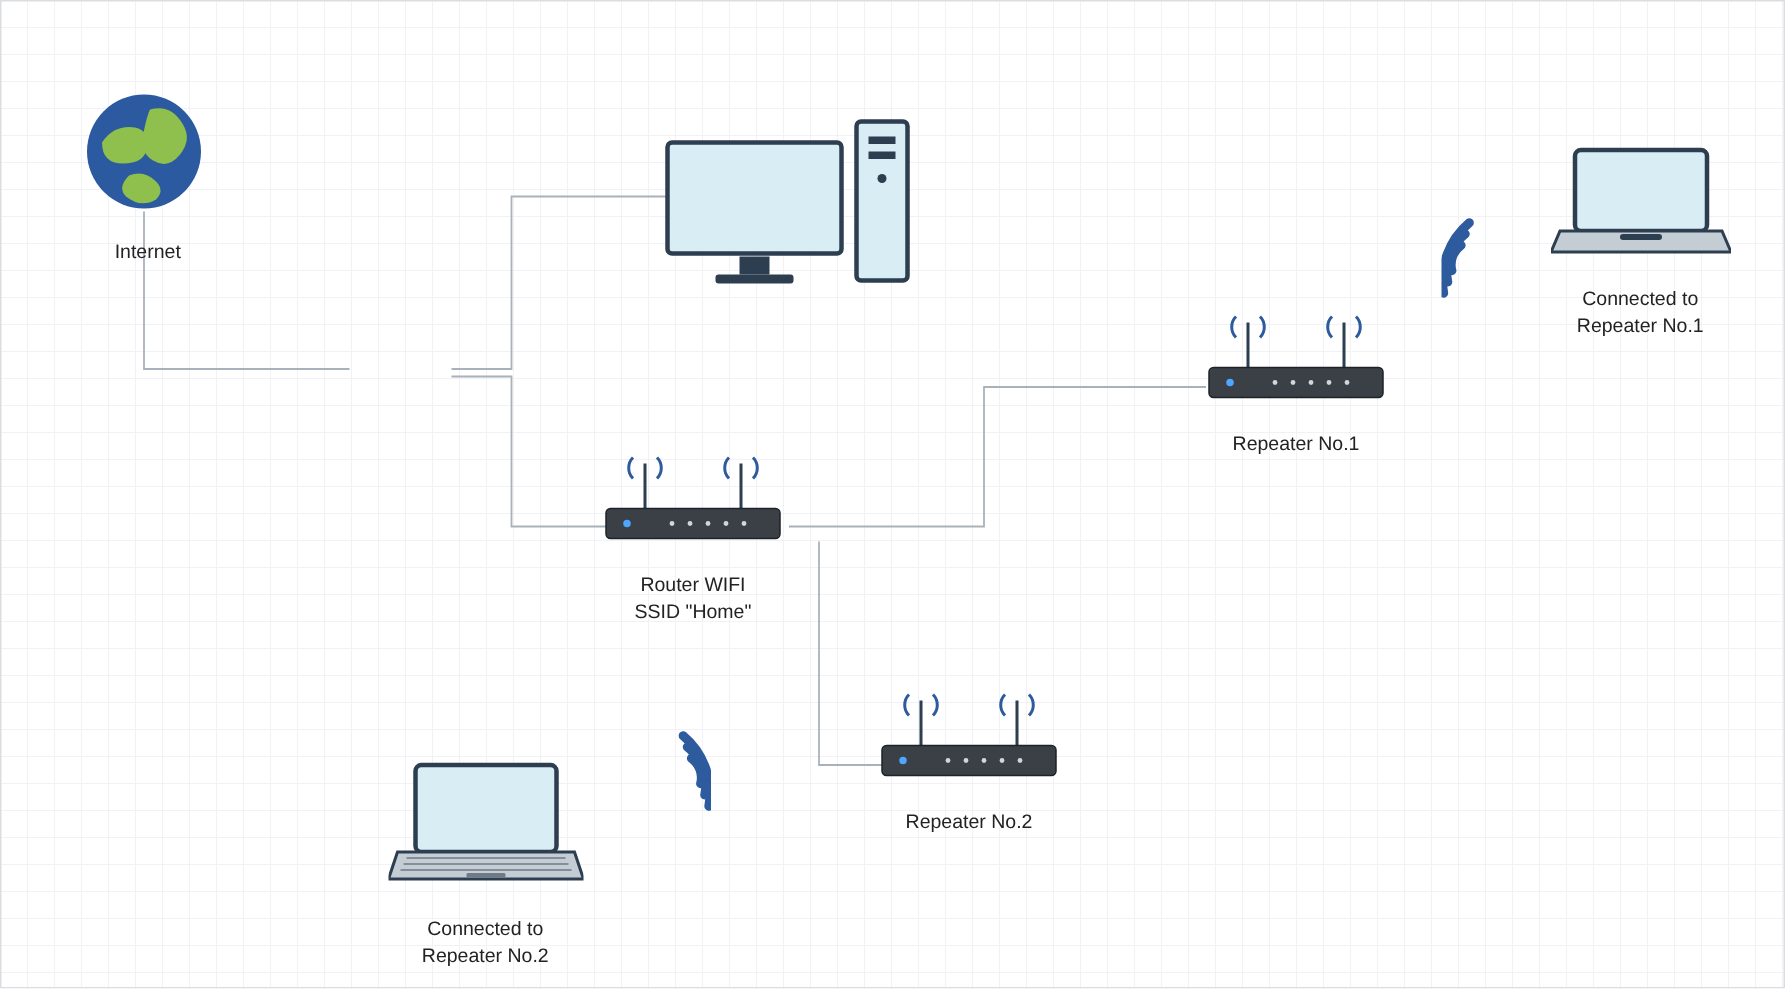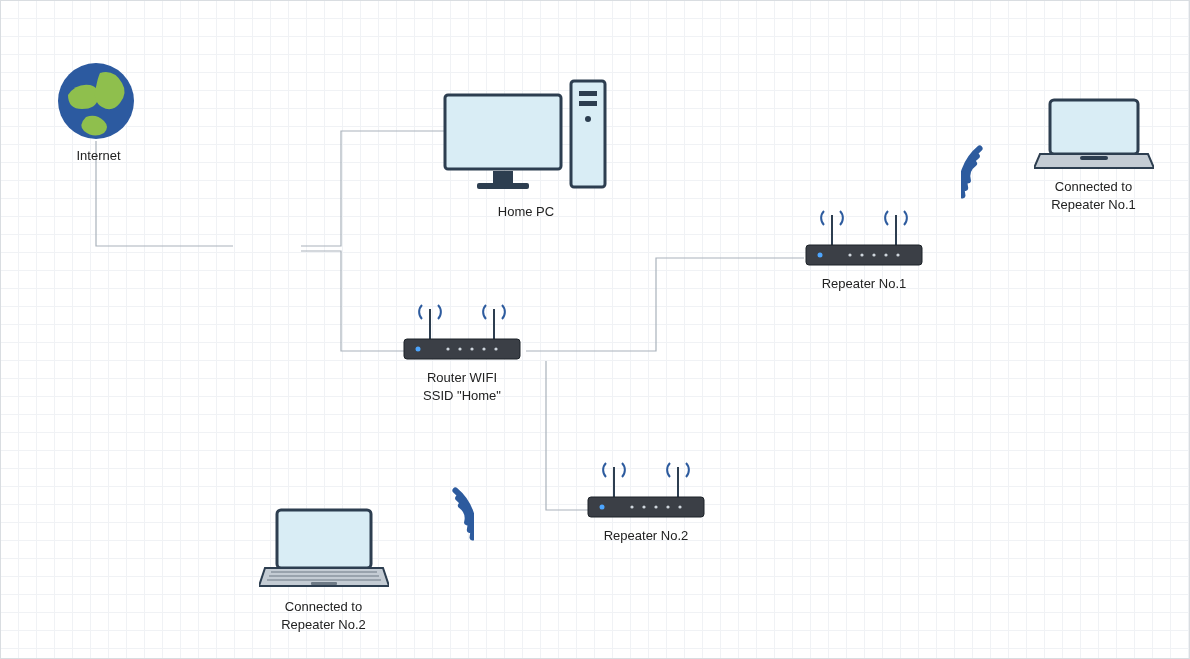--- a/index.html
+++ b/index.html
@@ -22,21 +22,21 @@
       linear-gradient(#f0f2f5 1px, transparent 1px),
       linear-gradient(90deg, #f0f2f5 1px, transparent 1px);
     background-size: 18px 18px;
     background-position: -1px -1px;
   }
   .node {
     position: absolute;
     text-align: center;
   }
   .label {
-    margin-top: 6px;
+    margin-top: 18px;
     line-height: 1.35;
     color: #222;
   }
   svg { display: block; }
   .wire {
     position: absolute;
     stroke: #a9b2bb;
     stroke-width: 1.2;
     fill: none;
   }
@@ -75,21 +75,20 @@
 
       <rect x="4" y="16" width="116" height="74" rx="3" fill="#d9edf5" stroke="#2d3e50" stroke-width="3"></rect>
       <rect x="52" y="92" width="20" height="12" fill="#2d3e50"></rect>
       <rect x="36" y="104" width="52" height="6" rx="2" fill="#2d3e50"></rect>
 
       <rect x="130" y="2" width="34" height="106" rx="3" fill="#d9edf5" stroke="#2d3e50" stroke-width="3"></rect>
       <rect x="138" y="12" width="18" height="5" fill="#2d3e50"></rect>
       <rect x="138" y="22" width="18" height="5" fill="#2d3e50"></rect>
       <circle cx="147" cy="40" r="3" fill="#2d3e50"></circle>
     </svg>
-    <div class="label">Home PC</div>
   </div>
 
   <div class="node" style="left:396px; top:290px; width:130px">
     <svg width="124" height="72" viewBox="0 0 124 72" style="margin:0 auto">
 
       <line x1="30" y1="48" x2="30" y2="18" stroke="#2d3e50" stroke-width="2"></line>
       <line x1="94" y1="48" x2="94" y2="18" stroke="#2d3e50" stroke-width="2"></line>
       <g stroke="#2d5b9e" stroke-width="2" fill="none">
         <path d="M22 14 a10 10 0 0 0 0 14"></path>
           <path d="M38 14 a10 10 0 0 1 0 14"></path>

